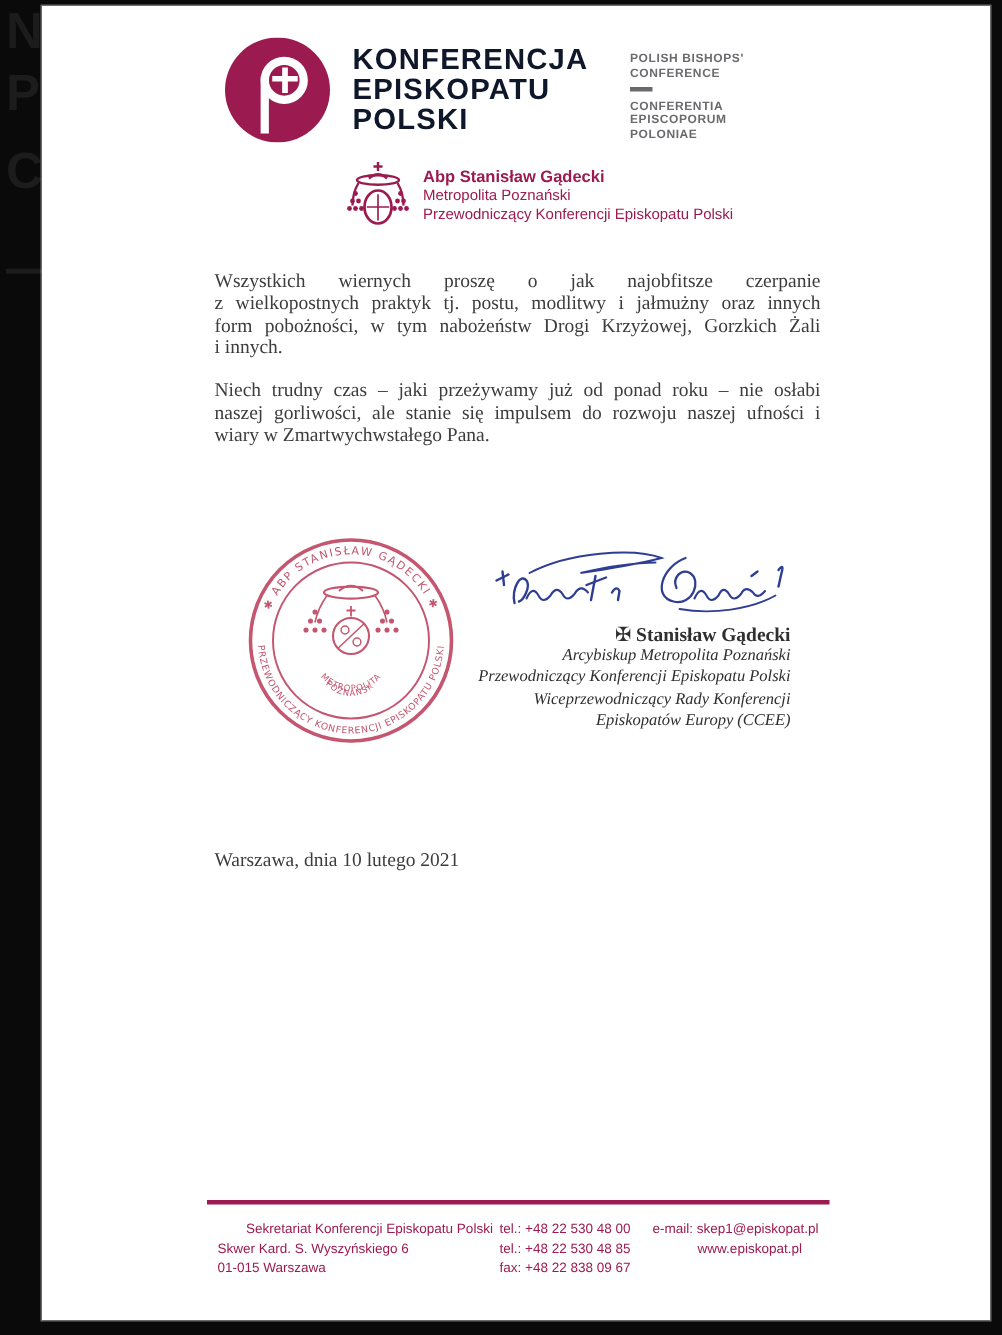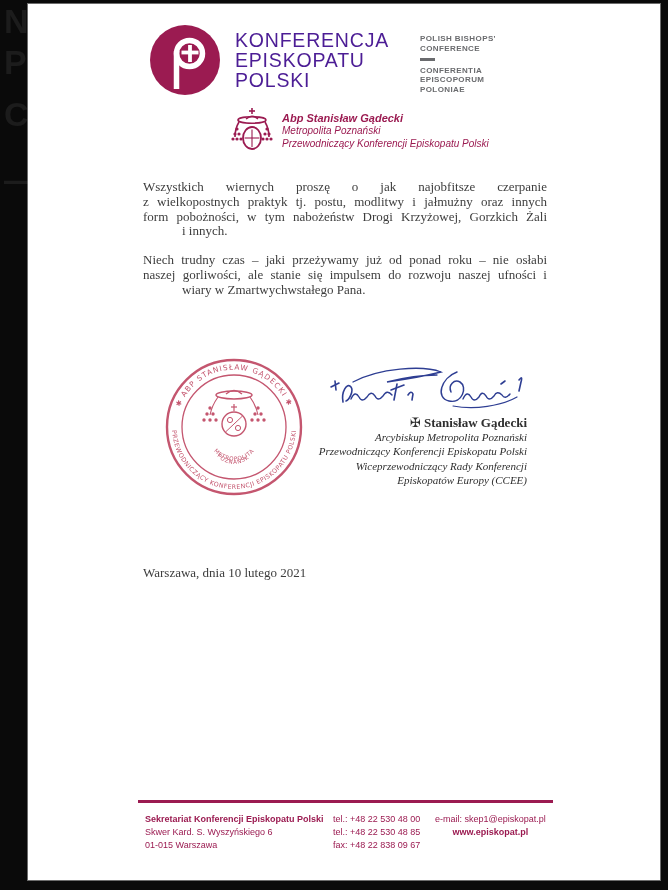--- a/index.html
+++ b/index.html
@@ -10,58 +10,58 @@
 
   
   .edge-strip { position:absolute; left:0; top:0; width:28px; height:890px; overflow:hidden; }
   .edge-frag { position:absolute; left:4px; font:700 34px "Liberation Sans", sans-serif; color:#1c1c1c; }
 
   .page { position:absolute; left:28px; top:4px; width:632px; height:876px;
           background:#ffffff; box-shadow:0 0 0 1px rgba(190,190,190,.55); }
 
   
   .logo-mark { position:absolute; left:122px; top:21px; width:70px; height:70px; }
-  .logo-text { position:absolute; left:207px; top:26px; color:#4c1d95;
-               font-weight:400; font-size:19.5px; line-height:20px; letter-spacing:.8px; }
+  .logo-text { position:absolute; left:207px; top:26px; color:#0f172a;
+               font-weight:700; font-size:19.5px; line-height:20px; letter-spacing:.8px; }
   .intl { position:absolute; left:392px; top:30px; color:#6a6b6e;
           font-weight:700; font-size:8px; line-height:9.5px; letter-spacing:.4px; }
   .intl-dash { width:15px; height:2.5px; background:#6a6b6e; margin:5px 0 5px 0; }
 
   .crest-sm { position:absolute; left:201px; top:103px; width:46px; height:48px; }
-  .sender { position:absolute; left:254px; top:108px; color:#9b1b51;font-style:italic; }
+  .sender { position:absolute; left:254px; top:108px; color:#9b1b51; }
   .sender-name { font-size:11px; font-weight:700; line-height:13px; }
   .sender-title { font-size:10px; line-height:12.5px; }
 
   
   .bodytext { position:absolute; left:115px; width:404px; color:#3d3d3d;
               font-family:"Liberation Serif","DejaVu Serif", serif;
               font-size:13px; line-height:14.8px; }
   .jline { text-align:justify; text-align-last:justify; }
-  .jline-last { text-align-last:left;margin-left:39px; }
+  .jline-last { text-align-last:left; }
   .para1 { top:176px; }
   .para2 { top:249px; }
 
   
   .seal { position:absolute; left:135px; top:352px; width:142px; height:142px; }
   .sig-ink { position:absolute; left:277px; top:350px; width:240px; height:64px; }
   .sigblock { position:absolute; left:259px; top:411px; width:240px; text-align:right;
               color:#2f2f2f; font-family:"Liberation Serif","DejaVu Serif","DejaVu Sans", serif; }
   .sig-name { font-size:13px; font-weight:700; line-height:15px; }
   .sig-title { font-size:11px; line-height:14.3px; font-style:italic; }
 
   .dateline { position:absolute; left:115px; top:561px; color:#3d3d3d;
               font-family:"Liberation Serif","DejaVu Serif", serif; font-size:13px; }
 
   
   .footer-rule { position:absolute; left:110px; top:796px; width:415px; height:3px; background:#9b1b51; }
   .fcol { position:absolute; top:809px; color:#9b1b51; font-size:9px; line-height:13px; }
   .fcol1 { left:117px; }
   .fcol2 { left:305px; }
   .fcol3 { left:407px;text-align:center; }
-  .fbold { font-weight:700; }
+  .fbold { font-weight:400;margin-left:19px; }
 
   .seal * { vector-effect:non-scaling-stroke; }
   text { user-select:none; }
 </style>
 </head>
 <body>
 
 <div class="canvas">
 
   <div class="edge-strip">

